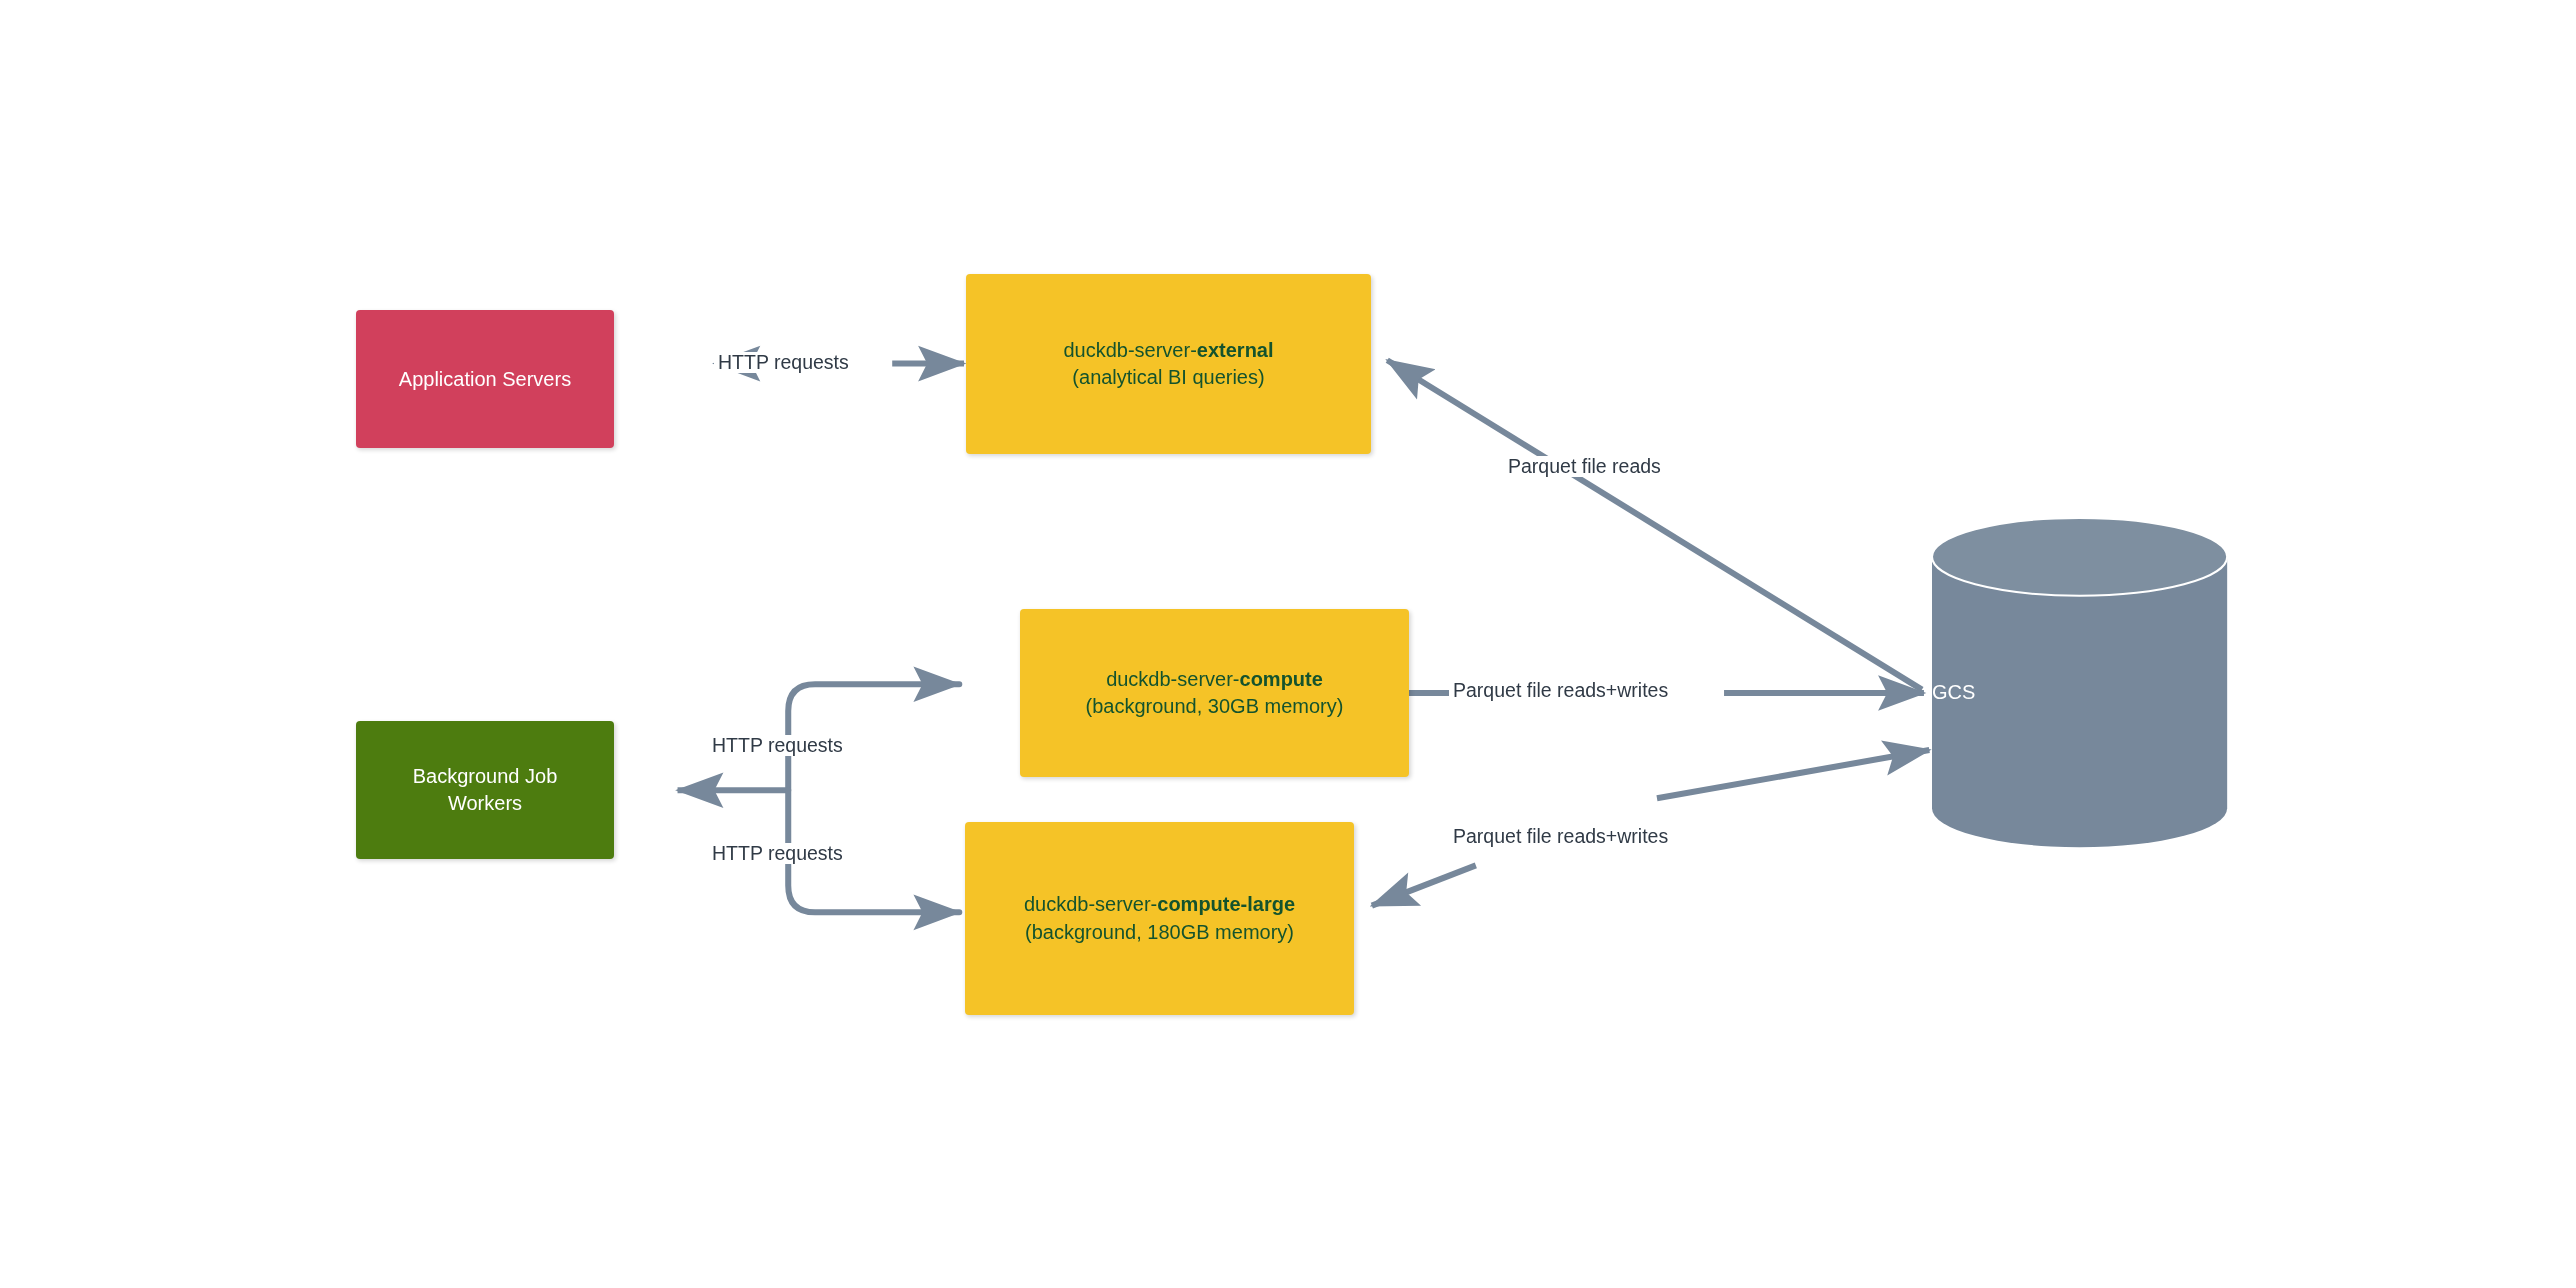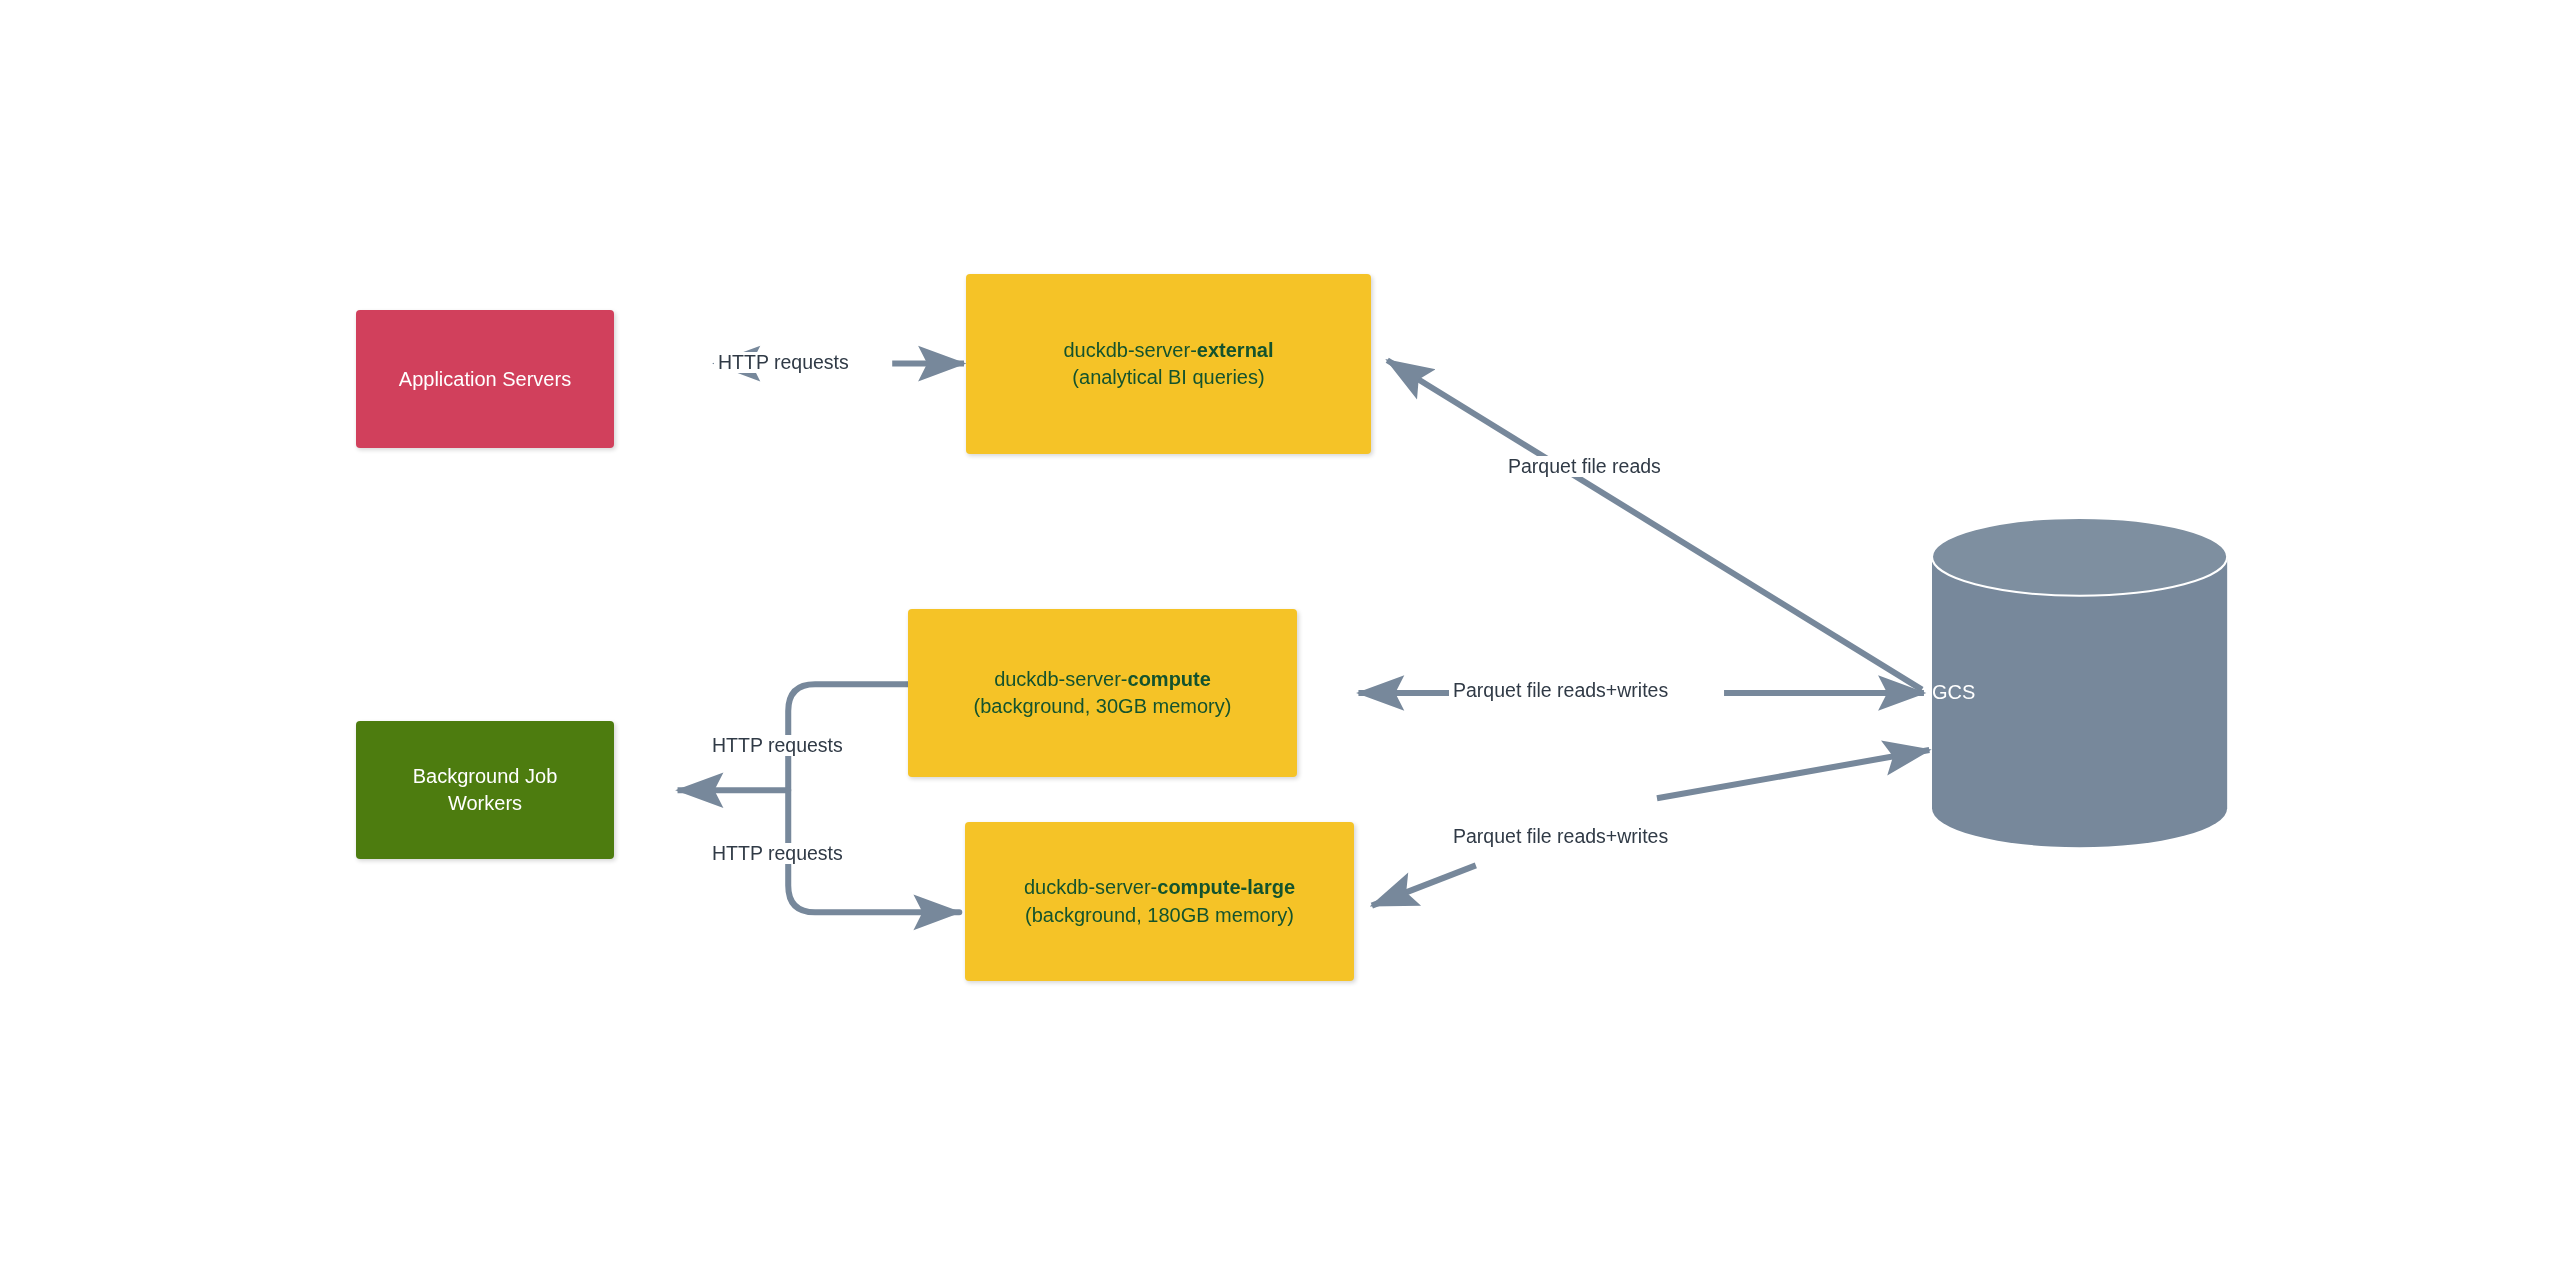--- a/index.html
+++ b/index.html
@@ -142,26 +142,26 @@
   <div class="node node-blue" style="left:356px; top:721px; width:258px; height:138px;">
     <span class="line">Background Job</span>
     <span class="line">Workers</span>
   </div>
 
   <div class="node node-yellow" style="left:966px; top:274px; width:405px; height:180px;">
     <span class="line"><span>duckdb-server-</span><span class="strong">external</span></span>
     <span class="line">(analytical BI queries)</span>
   </div>
 
-  <div class="node node-yellow" style="left:908px; top:609px; width:389px; height:168px;">
+  <div class="node node-yellow" style="left:1020px; top:609px; width:389px; height:168px;">
     <span class="line"><span>duckdb-server-</span><span class="strong">compute</span></span>
     <span class="line">(background, 30GB memory)</span>
   </div>
 
-  <div class="node node-yellow" style="left:965px; top:822px; width:389px; height:159px;">
+  <div class="node node-yellow" style="left:965px; top:822px; width:389px; height:193px;">
     <span class="line"><span>duckdb-server-</span><span class="strong">compute-large</span></span>
     <span class="line">(background, 180GB memory)</span>
   </div>
 
   <div class="edge-label" style="left:714px; top:352px;">HTTP requests</div>
 
   <div class="edge-label" style="left:708px; top:735px;">HTTP requests</div>
 
   <div class="edge-label" style="left:708px; top:843px;">HTTP requests</div>
 

